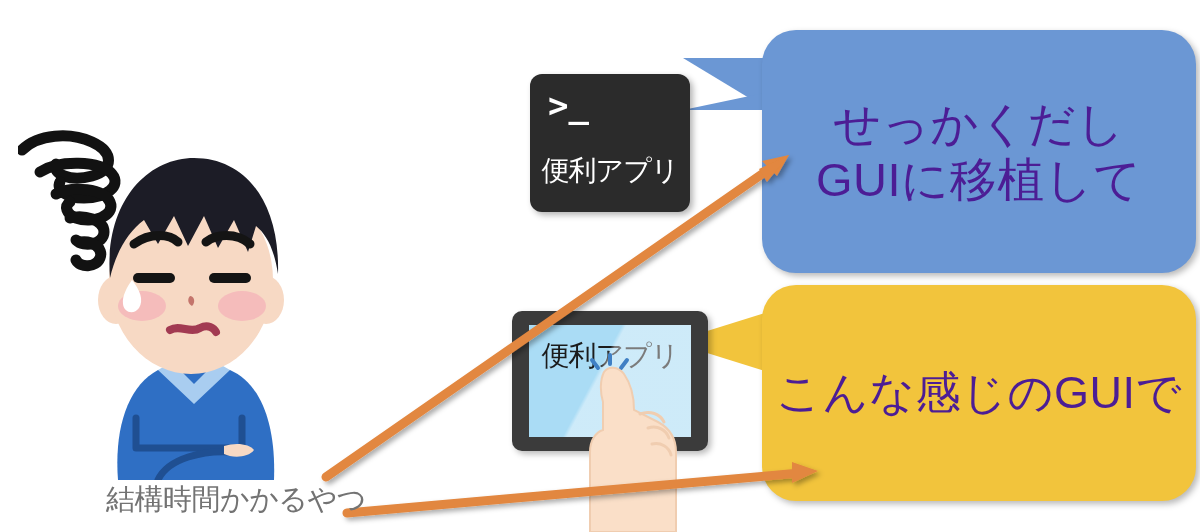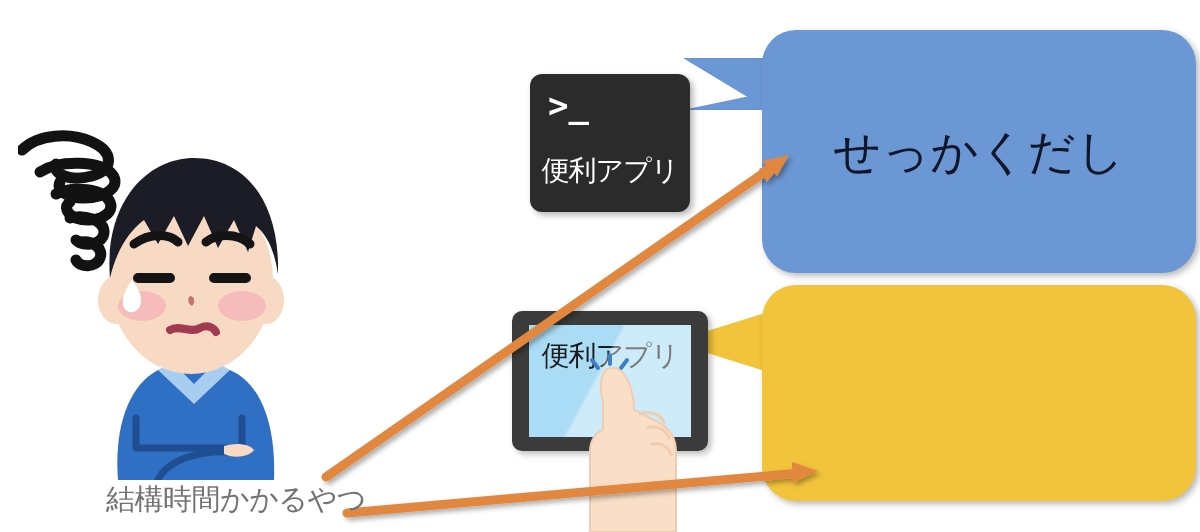--- a/index.html
+++ b/index.html
@@ -43,21 +43,21 @@
     background: #6b97d4;
   }
   #bubble-orange {
     left: 762px;
     top: 285px;
     width: 434px;
     height: 216px;
     background: #f2c43c;
   }
   .bubble-line {
-    color: #0f172a;
+    color: #4c1d95;
     font-size: 47px;
     line-height: 1.18;
     white-space: nowrap;
     letter-spacing: 0.5px;
   }
   #bubble-orange .bubble-line {
     font-size: 45px;
   }
   .underline-part {
     text-decoration: underline;
@@ -241,23 +241,25 @@
       </g>
     </svg>
   </div>
 
   <div class="tail" id="tail-blue"></div>
   <div class="tail" id="tail-blue-2"></div>
   <div class="tail" id="tail-orange"></div>
 
   <div class="bubble" id="bubble-blue">
     <div class="bubble-line">せっかくだし</div>
+    <div class="bubble-line">GUIに移植して</div>
   </div>
 
   <div class="bubble" id="bubble-orange">
+    <div class="bubble-line">こんな感じのGUIで</div>
   </div>
 
   <div id="terminal">
     <div id="terminal-prompt">&gt;_</div>
     <div id="terminal-label">便利アプリ</div>
   </div>
 
   <div id="tablet">
     <div id="tablet-screen">
       <div id="tablet-label">便利アプリ</div>

